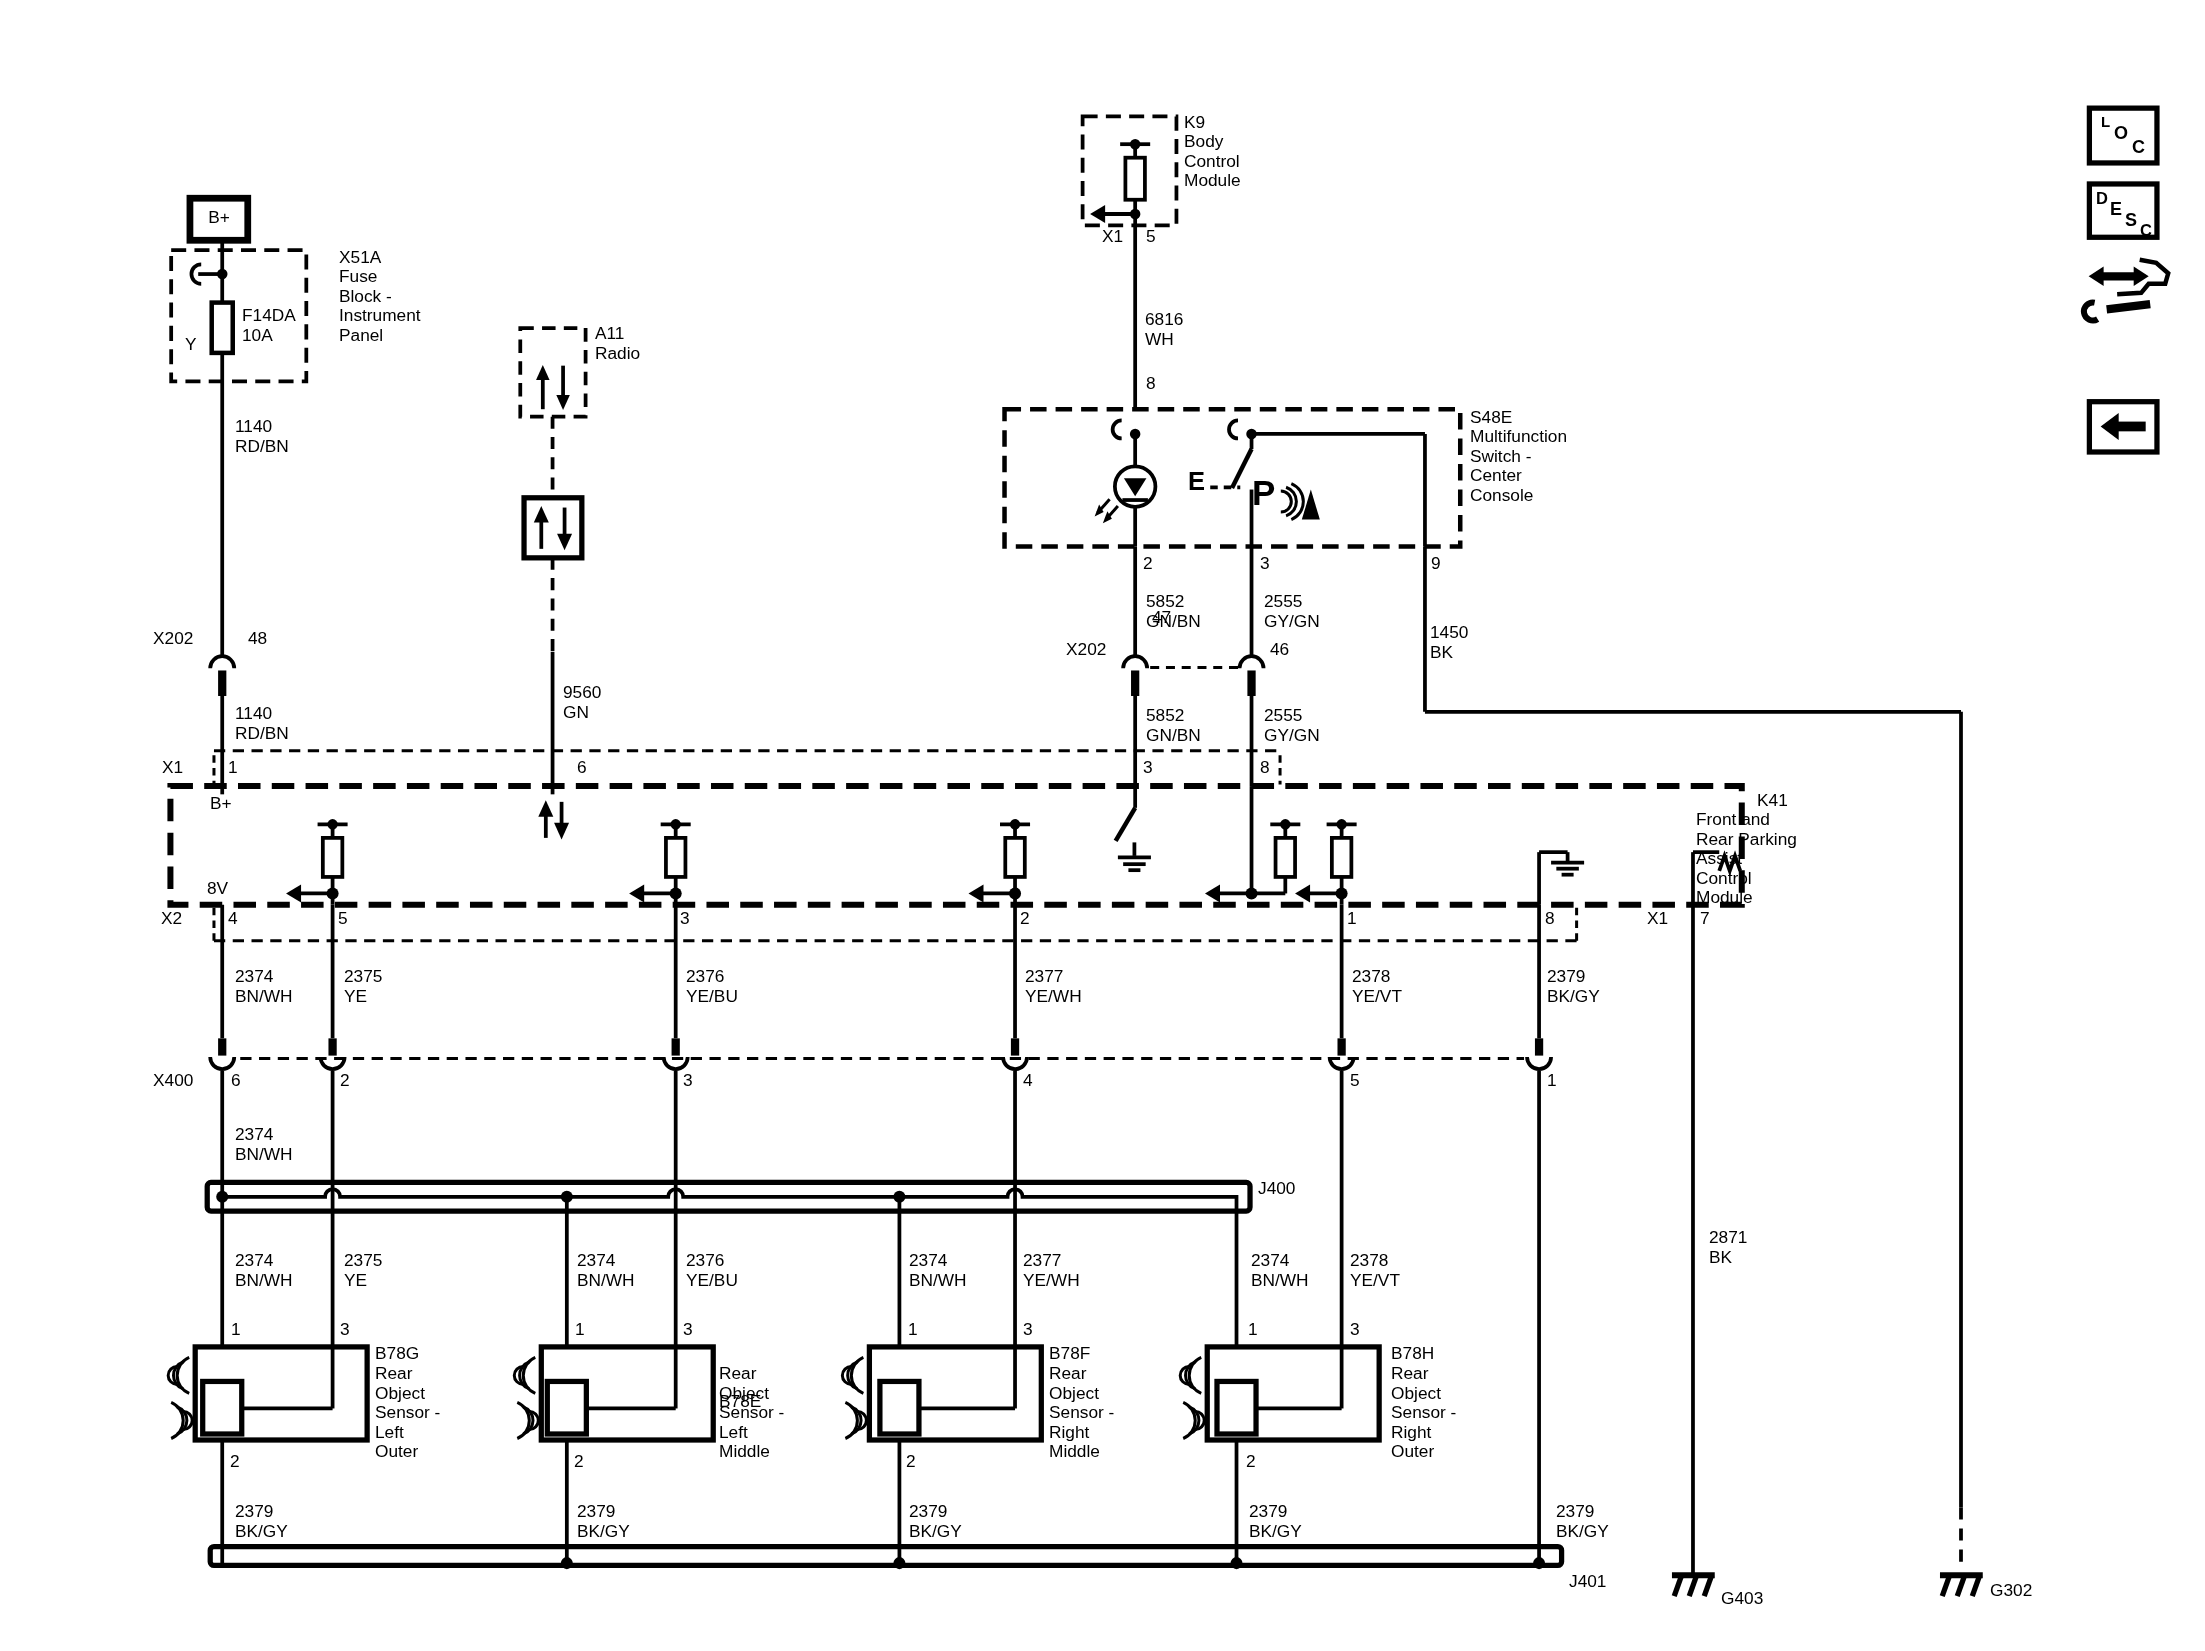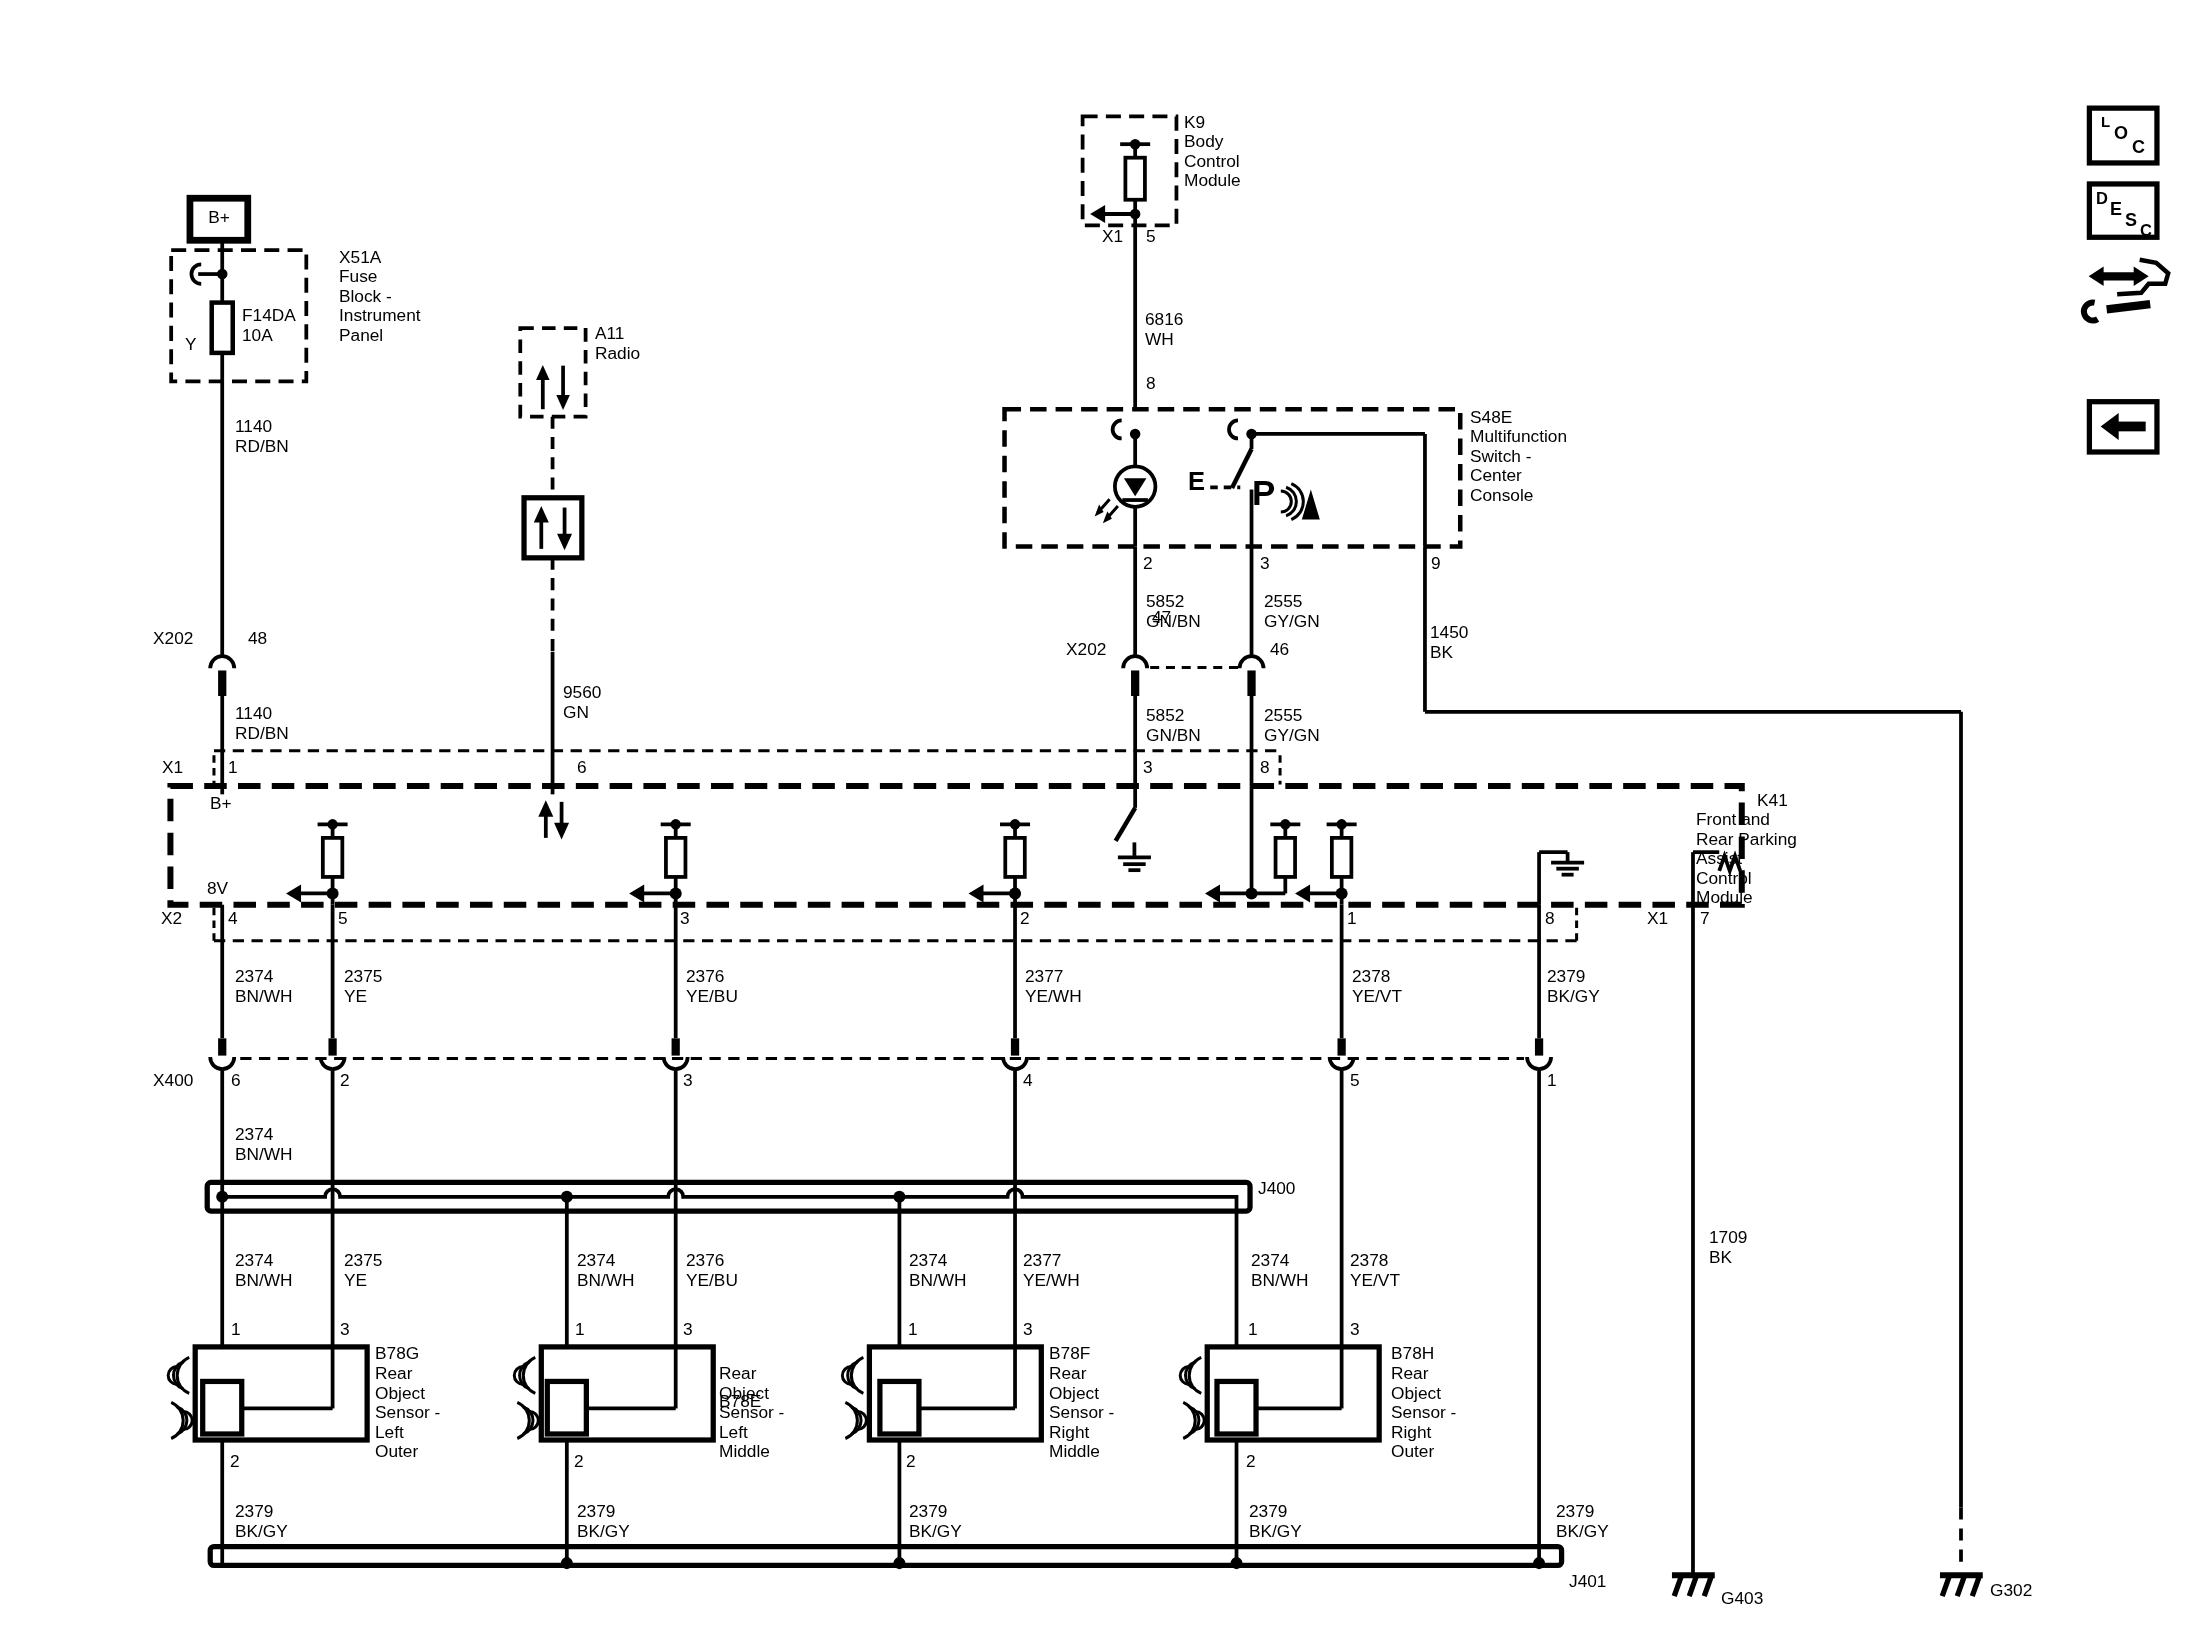--- a/index.html
+++ b/index.html
@@ -438,21 +438,21 @@
 <div class="lbl" style="left:153px;top:1071px">X400</div>
 <div class="lbl" style="left:231px;top:1071px">6</div>
 <div class="lbl" style="left:340px;top:1071px">2</div>
 <div class="lbl" style="left:683px;top:1071px">3</div>
 <div class="lbl" style="left:1023px;top:1071px">4</div>
 <div class="lbl" style="left:1350px;top:1071px">5</div>
 <div class="lbl" style="left:1547px;top:1071px">1</div>
 <div class="lbl" style="left:235px;top:1125px">2374
 BN/WH</div>
 <div class="lbl" style="left:1258px;top:1179px">J400</div>
-<div class="lbl" style="left:1709px;top:1228px">1709
+<div class="lbl" style="left:1709px;top:1228px">2871
 BK</div>
 
 <div class="lbl" style="left:235px;top:1251px">2374
 BN/WH</div>
 <div class="lbl" style="left:344px;top:1251px">2375
 YE</div>
 <div class="lbl" style="left:577px;top:1251px">2374
 BN/WH</div>
 <div class="lbl" style="left:686px;top:1251px">2376
 YE/BU</div>

